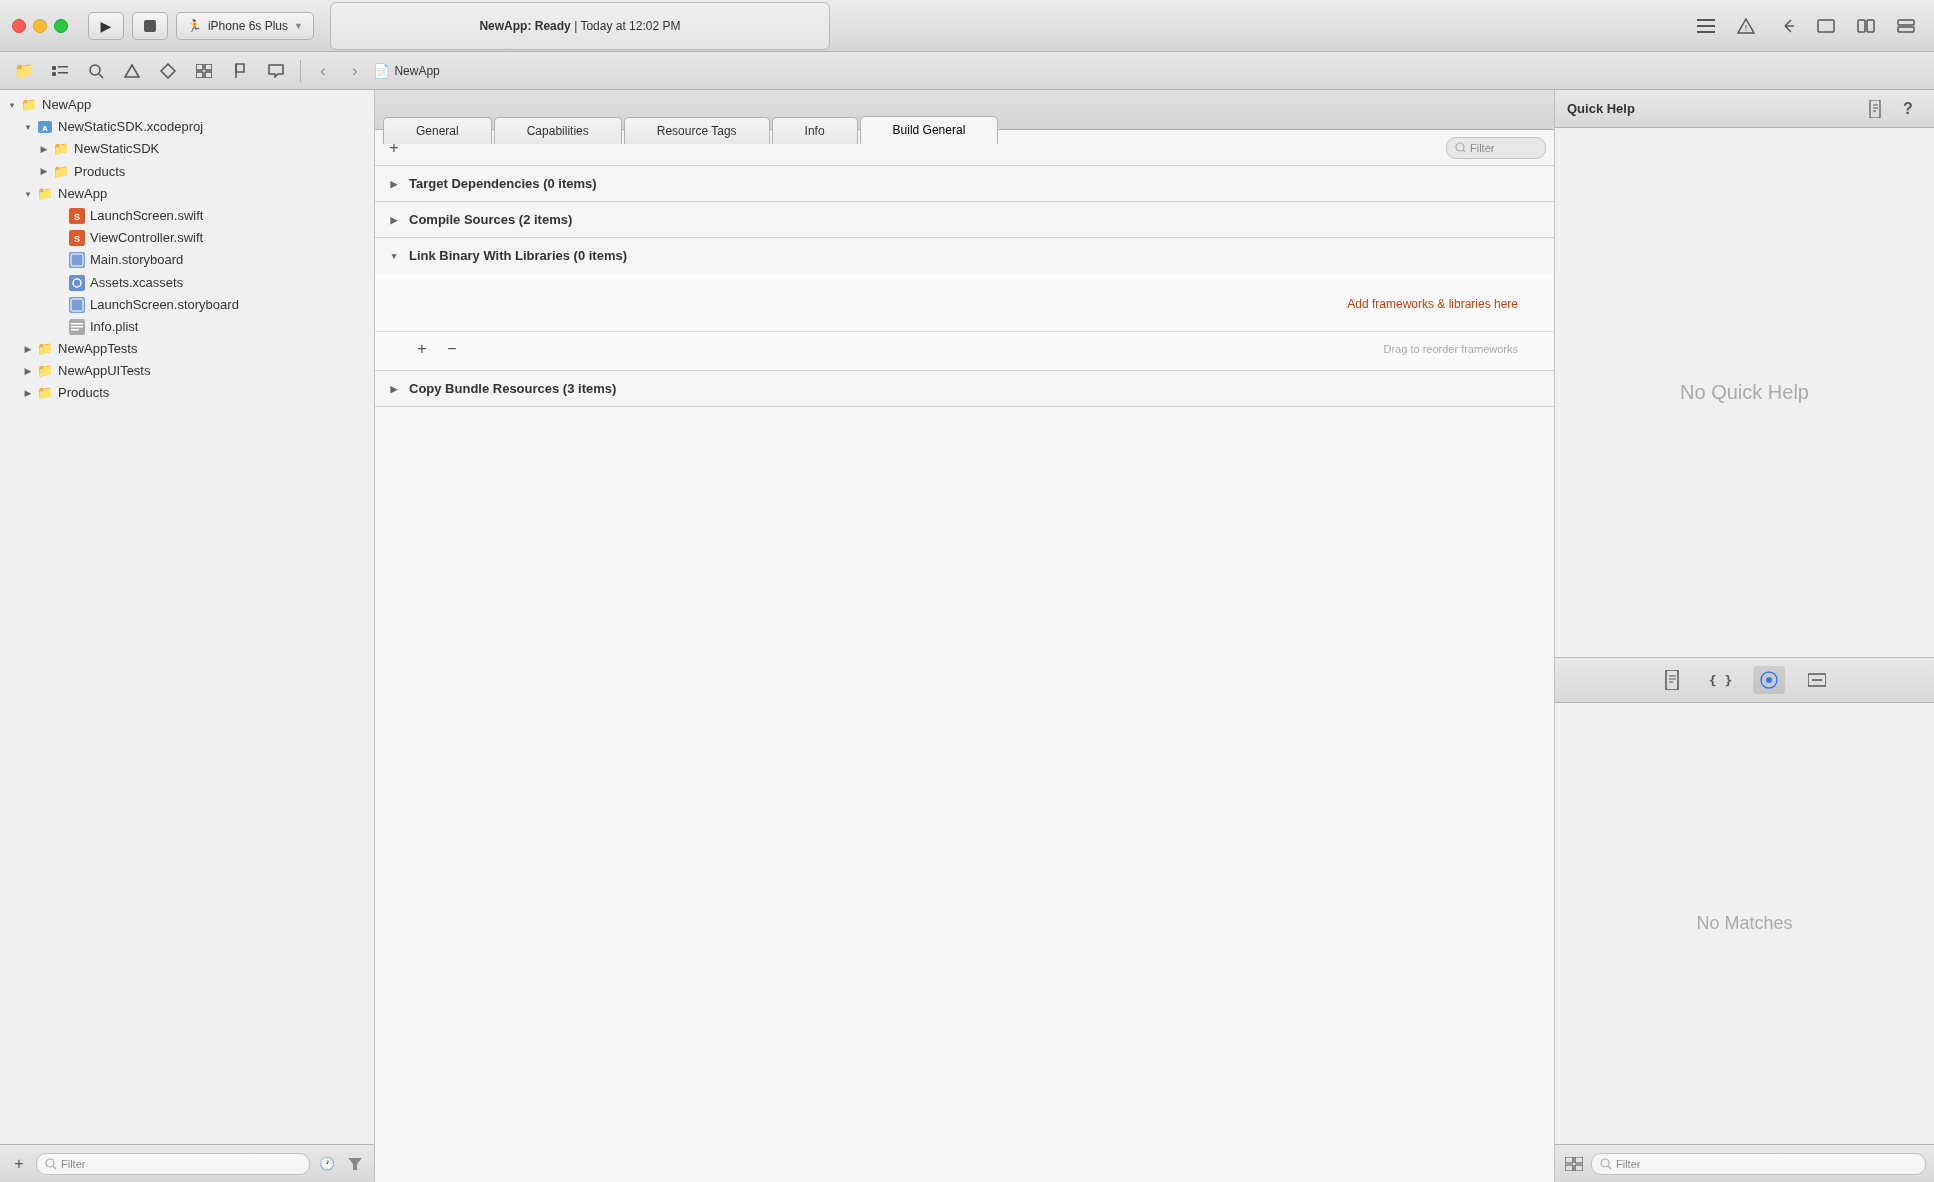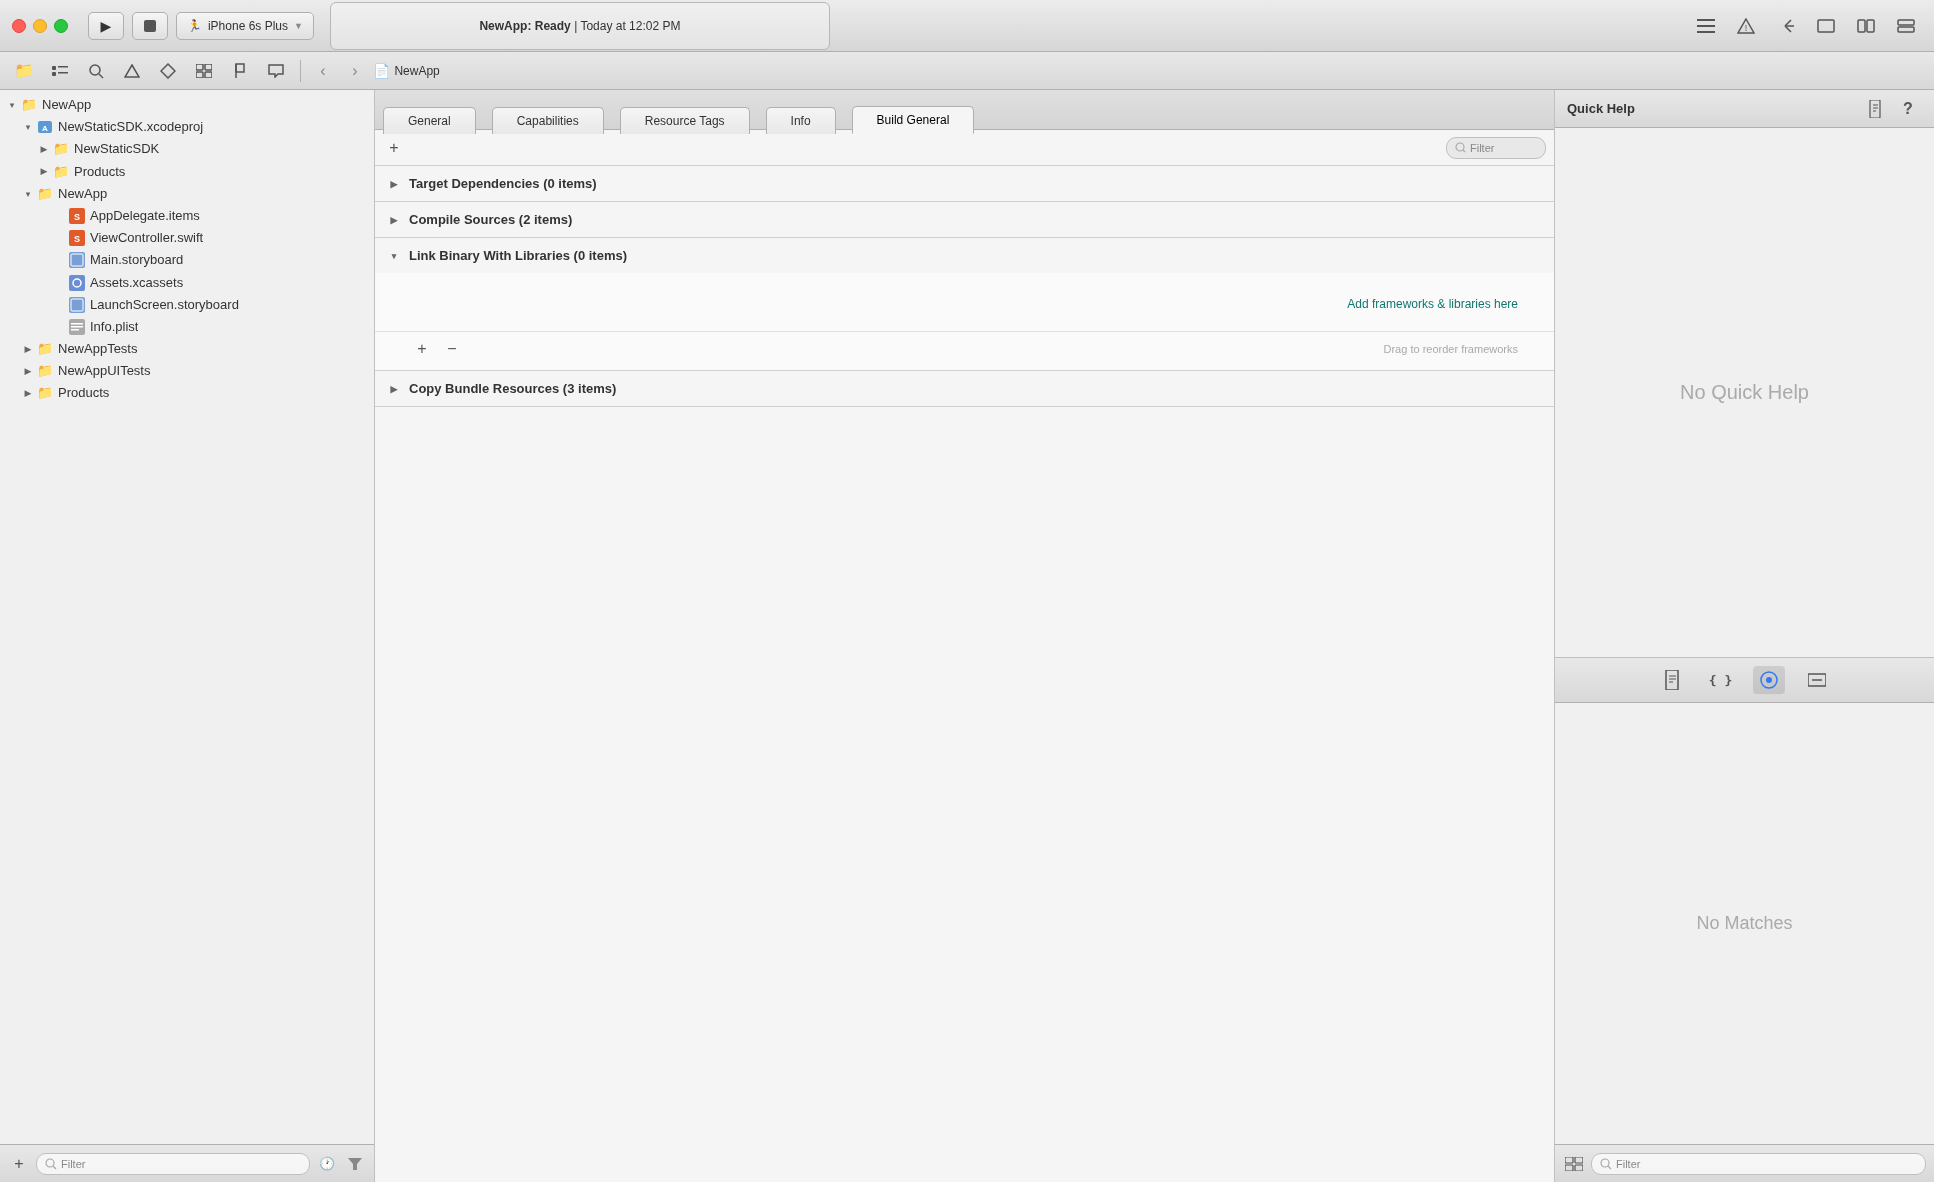--- a/index.html
+++ b/index.html
@@ -238,31 +238,31 @@
     .tabs-bar {
       background: linear-gradient(to bottom, #e0e0e0, #d4d4d4);
       border-bottom: 1px solid #b0b0b0;
       display: flex;
       align-items: flex-end;
       padding: 0 8px;
       height: 40px;
       gap: 0;
     }
     .tab {
-      padding: 6px 24px;
+      padding: 6px 32px;
       font-size: 12px;
       cursor: pointer;
       border: 1px solid #b0b0b0;
       border-bottom: none;
       border-radius: 5px 5px 0 0;
       background: linear-gradient(to bottom, #f5f5f5, #e8e8e8);
       color: #333;
-      margin-right: 16px;
+      margin-right: 2px;
       position: relative;
-      top: 5px;
+      top: 15px;
     }
     .tab.active {
       background: #f5f5f5;
       border-bottom: 1px solid #f5f5f5;
       color: #000;
       font-weight: 500;
     }
 
     
     .phases-toolbar {
@@ -336,21 +336,21 @@
     }
     .name-header {
       padding: 4px 36px 4px 36px;
       font-size: 12px;
       color: #888;
       border-bottom: 1px solid #e0e0e0;
     }
     .framework-placeholder {
       padding: 20px 36px;
       font-size: 12px;
-      color: #0f766e;
+      color: #c2410c;
       text-align: right;
     }
     .framework-buttons {
       display: flex;
       align-items: center;
       padding: 6px 36px;
       gap: 8px;
       border-top: 1px solid #e0e0e0;
     }
     .small-btn {
@@ -634,21 +634,21 @@
       </div>
 
       <div class="tree-item" style="padding-left: 52px;">
         <div class="tree-disclosure" style="width:16px;"></div>
         <div class="tree-icon">
           <svg width="16" height="16">
               <rect x="0" y="0" width="16" height="16" rx="2" fill="#e05a2b"></rect>
               <text x="8" y="12" text-anchor="middle" font-size="9" fill="white" font-weight="bold">S</text>
             </svg>
         </div>
-        <div class="tree-label">AppDelegate.items</div>
+        <div class="tree-label">LaunchScreen.swift</div>
       </div>
 
       <div class="tree-item" style="padding-left: 52px;">
         <div class="tree-disclosure" style="width:16px;"></div>
         <div class="tree-icon">
           <svg width="16" height="16">
               <rect x="0" y="0" width="16" height="16" rx="2" fill="#e05a2b"></rect>
               <text x="8" y="12" text-anchor="middle" font-size="9" fill="white" font-weight="bold">S</text>
             </svg>
         </div>

